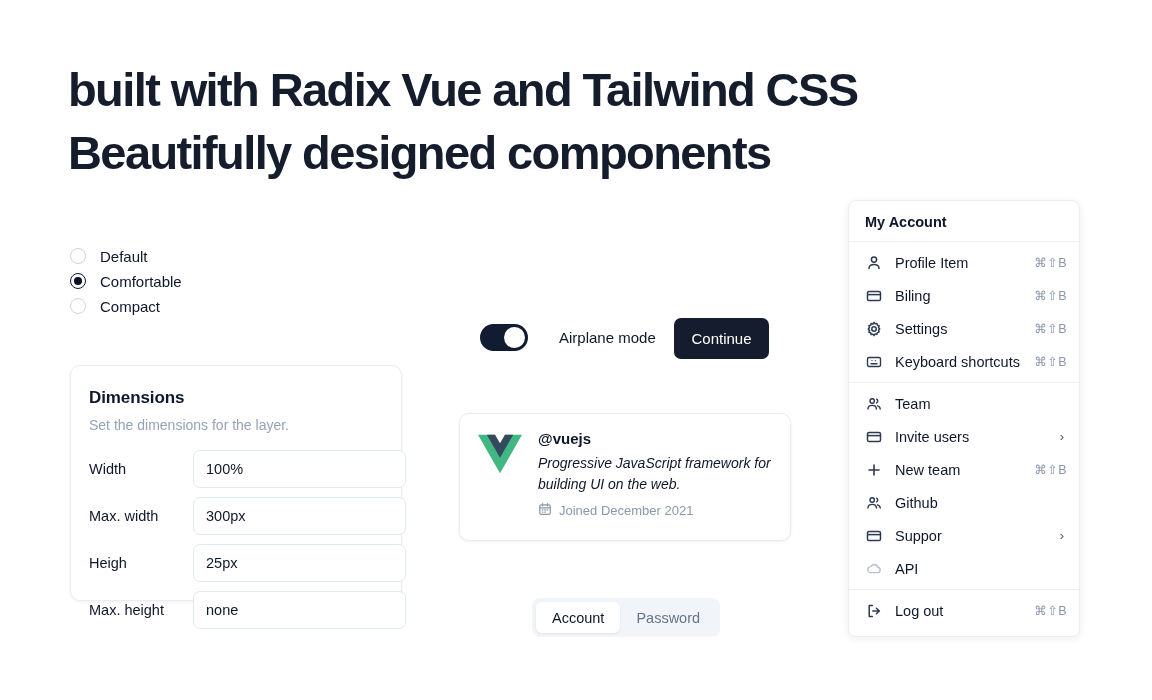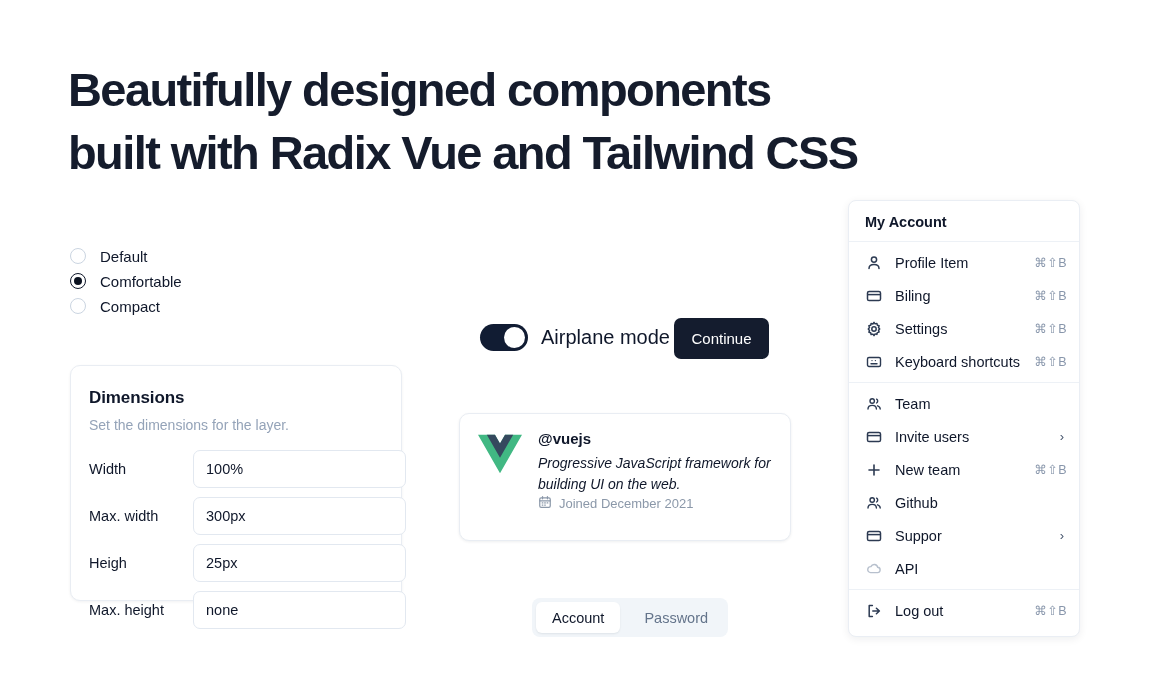--- a/index.html
+++ b/index.html
@@ -57,46 +57,46 @@
   
   .switch-wrap { position: absolute; left: 480px; top: 324px; display: flex; align-items: center; }
   .switch {
     width: 48px; height: 27px; border-radius: 14px; background: #111c33;
     position: relative; flex: 0 0 auto;
   }
   .switch::after {
     content: ""; position: absolute; top: 3px; left: 24px;
     width: 21px; height: 21px; border-radius: 50%; background: #fff;
   }
-  .switch-label { margin-left: 13px; font-size: 20px; color: #0f172a; }
+  .switch-label { margin-left: 31px; font-size: 15px; color: #0f172a; }
 
   .continue-btn {
     position: absolute; left: 674px; top: 318px; width: 95px; height: 41px;
     background: #141c2e; color: #fff; border: none; border-radius: 7px;
     font-size: 15px; font-family: "Liberation Sans", sans-serif; cursor: pointer;
   }
 
   
   .hover-card {
     position: absolute; left: 459px; top: 413px; width: 332px; height: 128px;
     background: #fff; border: 1px solid #e9edf3; border-radius: 10px;
     box-shadow: 0 1px 3px rgba(15,23,42,.07);
     padding: 16px 18px; display: flex; gap: 16px;
   }
   .vue-logo { width: 44px; height: 40px; flex: 0 0 auto; margin-top: 4px; }
   .hc-body { flex: 1 1 auto; }
   .hc-handle { font-size: 15px; font-weight: bold; color: #0f172a; }
   .hc-desc { font-size: 14px; color: #0f172a; line-height: 21px; margin-top: 6px; font-style: italic; }
-  .hc-joined { display: flex; align-items: center; gap: 7px; margin-top: 0; font-size: 13px; color: #8b98a9; }
+  .hc-joined { display: flex; align-items: center; gap: 7px; margin-top: 7px; font-size: 13px; color: #8b98a9; }
 
   
   .tabs {
     position: absolute; left: 532px; top: 598px; height: 39px;
     background: #f1f5f9; border-radius: 8px; padding: 4px;
-    display: flex; align-items: center; gap: 8px;
+    display: flex; align-items: center; gap: 0;
   }
   .tab {
     height: 31px; padding: 0 16px; border-radius: 6px; border: none;
     display: flex; align-items: center; font-size: 14.5px;
     font-family: "Liberation Sans", sans-serif; background: transparent;
     color: #64748b; cursor: pointer;
   }
   .tab.active { background: #fff; color: #0f172a; box-shadow: 0 1px 2px rgba(15,23,42,.08); }
 
   
@@ -122,22 +122,22 @@
   .mi-shortcut { font-size: 12.5px; color: #8896ab; letter-spacing: .5px; }
   .mi-chevron { font-size: 13px; color: #47566e; padding-right: 3px; }
   .menu-group { padding: 4px 0; }
 </style>
 </head>
 <body>
 
 <div class="page">
 
   <h1 class="heading">
+    <span class="line">built with Radix Vue and Tailwind CSS</span>
     <span class="line">Beautifully designed components</span>
-    <span class="line">built with Radix Vue and Tailwind CSS</span>
   </h1>
 
   <div class="radio-group">
     <div class="radio-row">
       <span class="radio-dot"></span>
       <span class="radio-label">Default</span>
     </div>
     <div class="radio-row">
       <span class="radio-dot checked"></span>
       <span class="radio-label">Comfortable</span>

